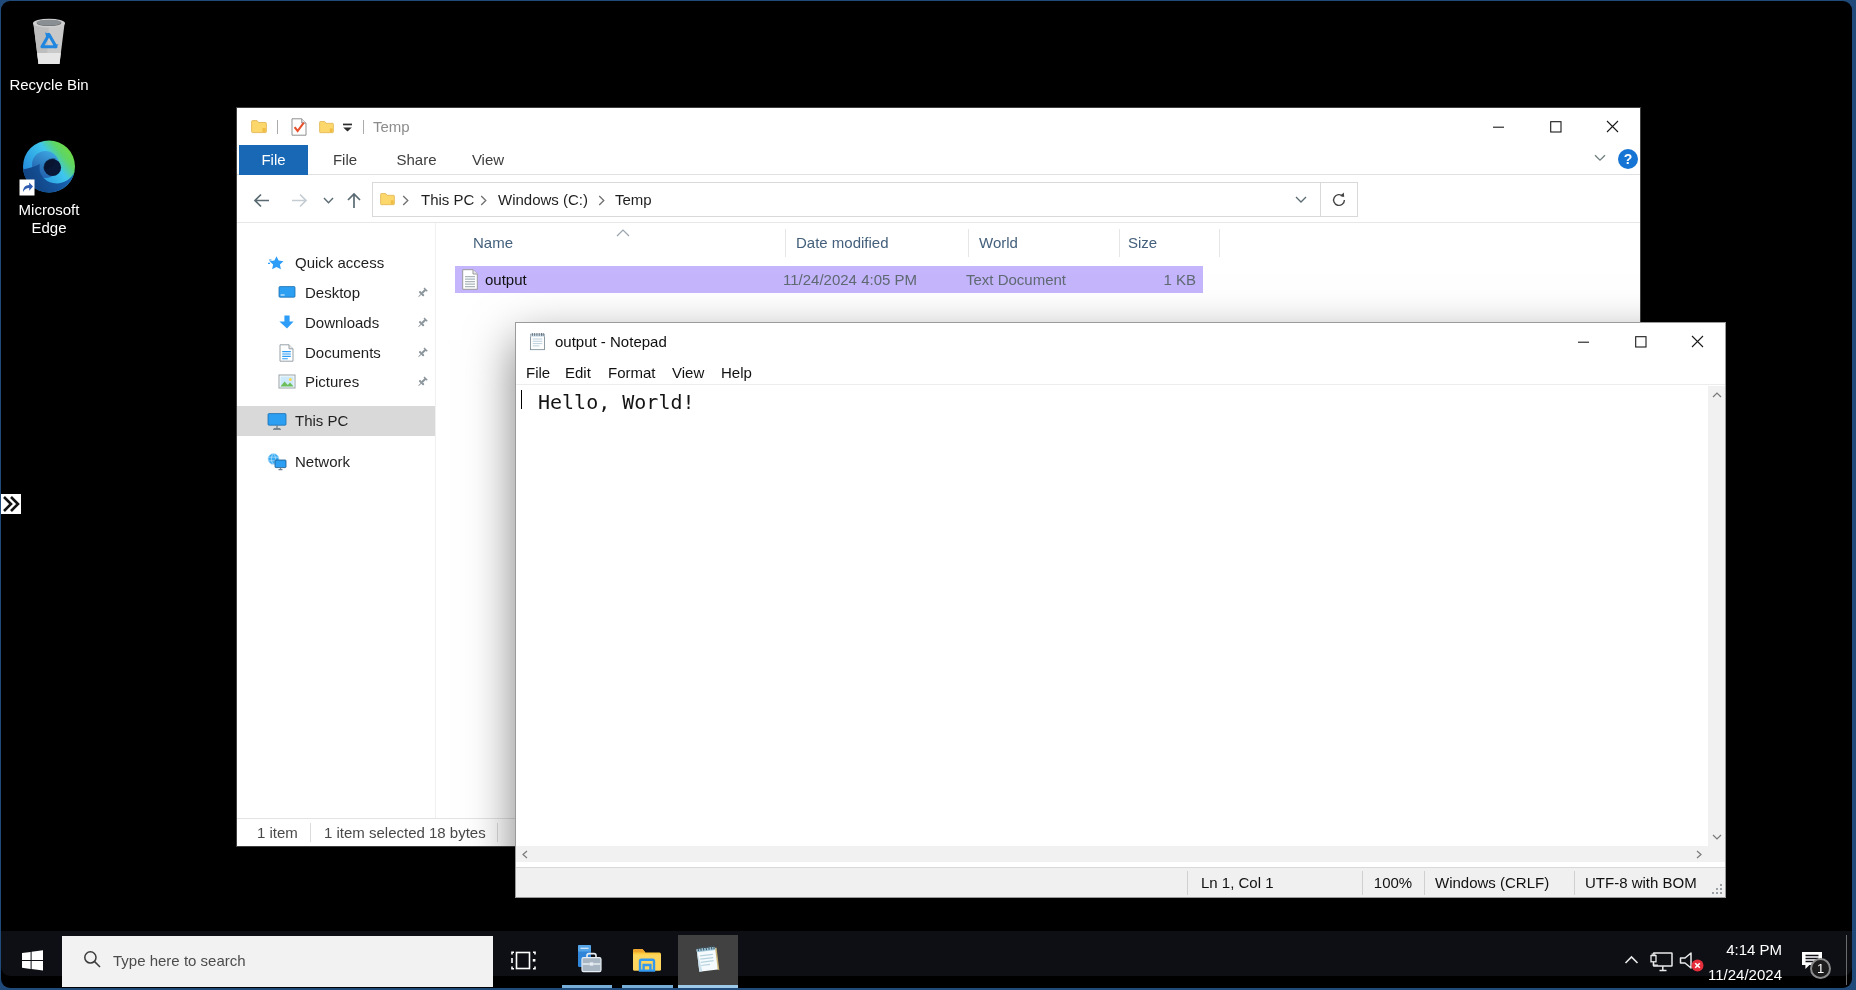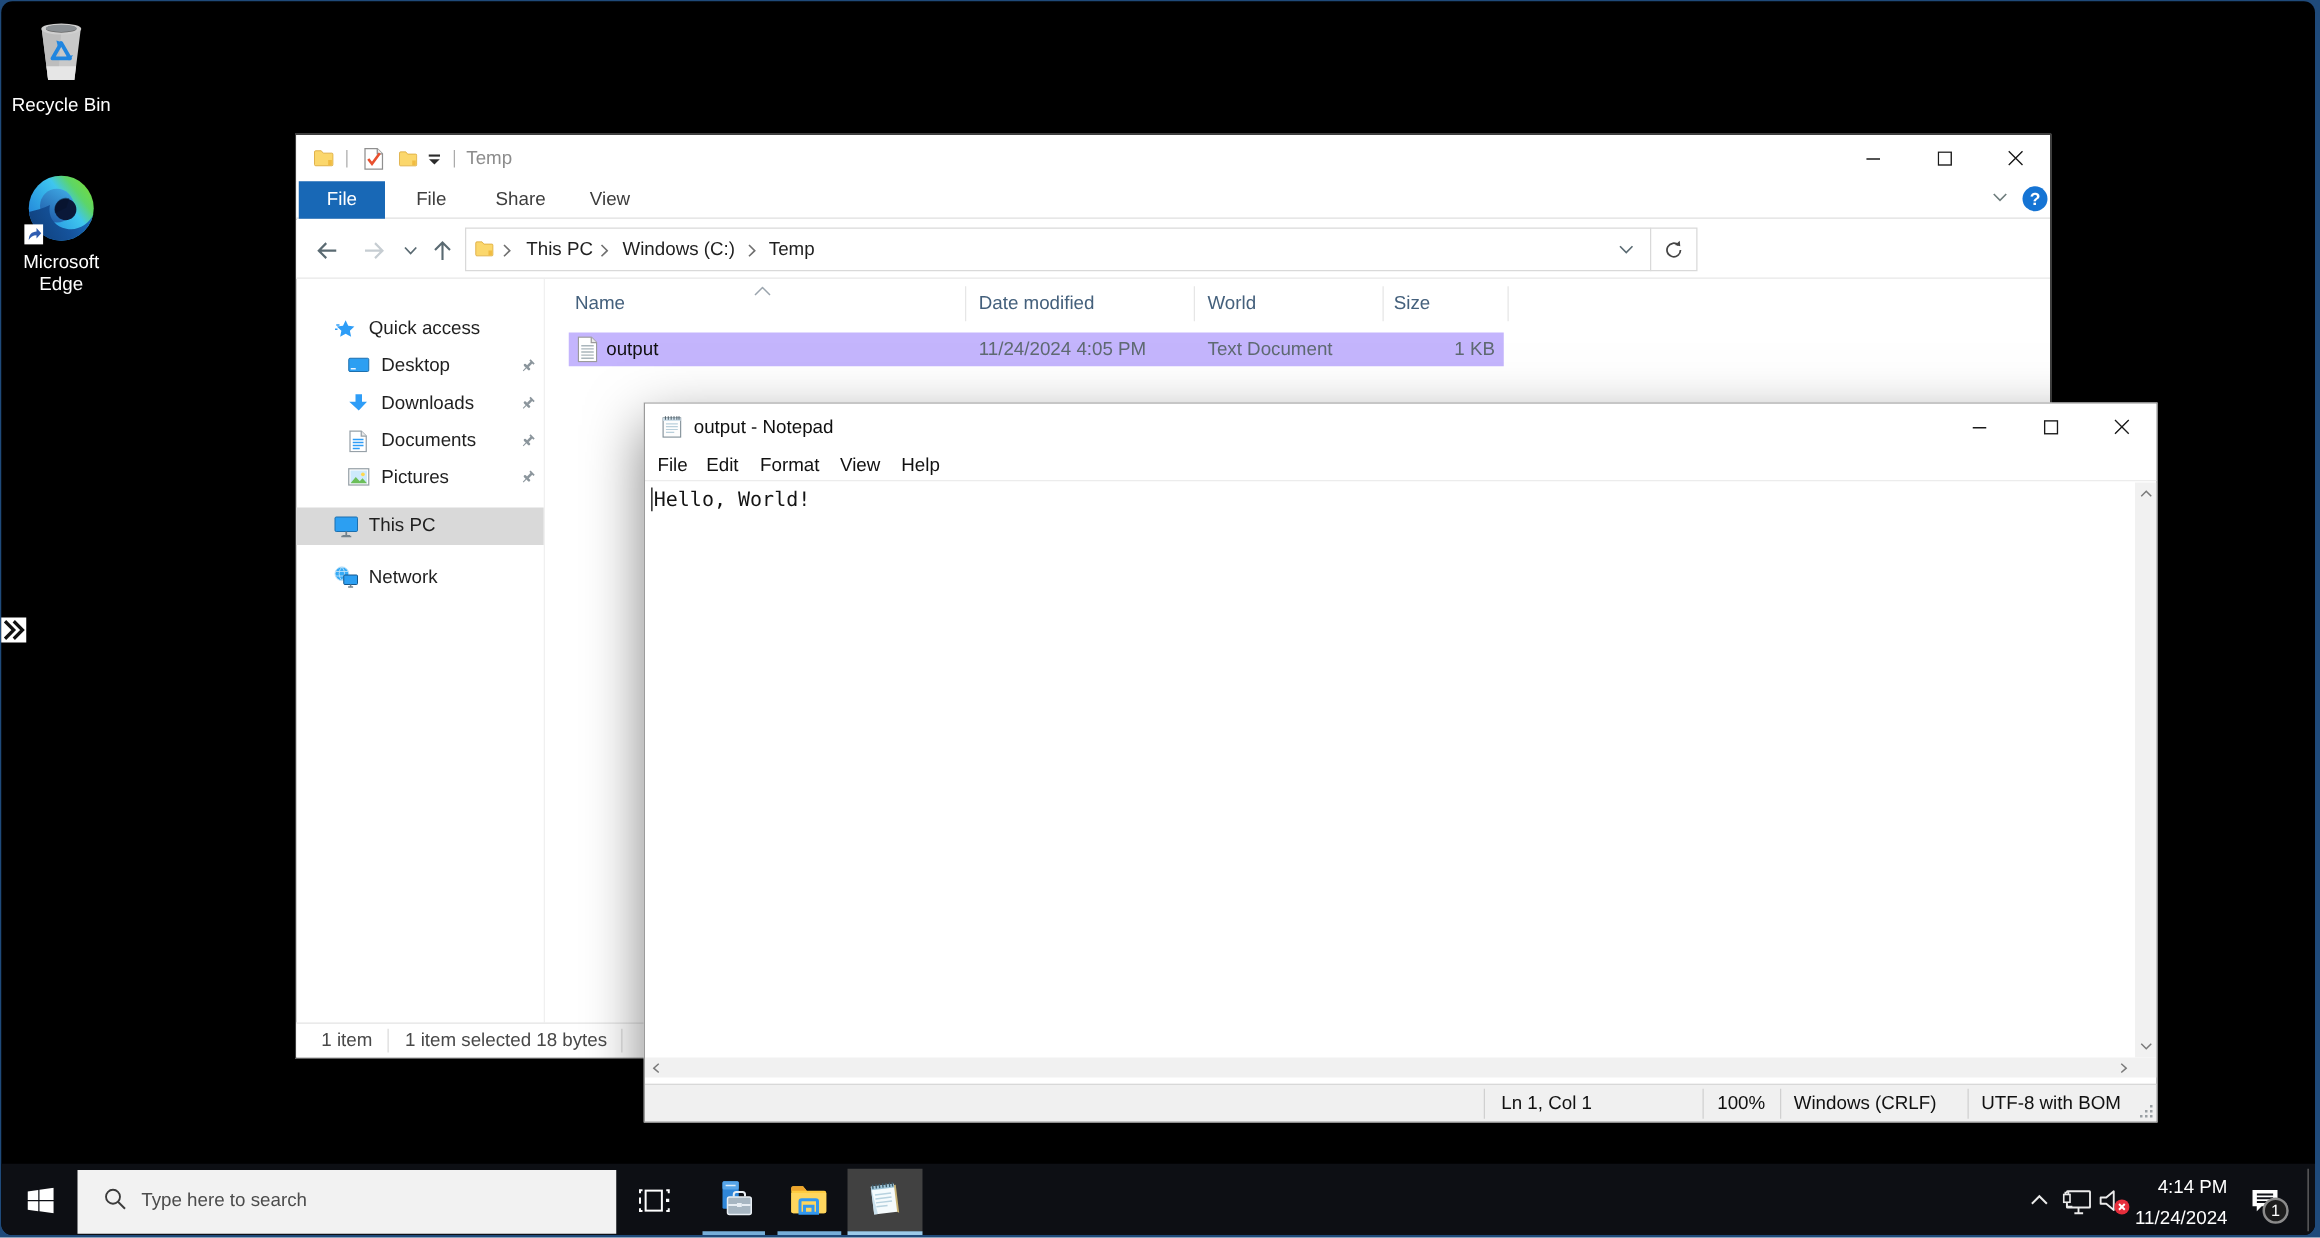--- a/index.html
+++ b/index.html
@@ -33,21 +33,21 @@
   .vsep { position:absolute; width:1px; background:#dcdcdc; }
 
   
   .notepad { left:515px; top:322px; width:1211px; height:576px; border:1px solid #9b9b9b; box-shadow:0 18px 44px rgba(0,0,0,.5); font-size:15px; color:#111; }
   .np-menu-item { position:absolute; top:0; height:25px; line-height:25px; }
   .np-status { position:absolute; left:0; bottom:0; width:100%; height:30px; background:#f0f0f0; border-top:1px solid #d8d8d8; }
   .np-status-sep { position:absolute; top:3px; width:1px; height:24px; background:#d0d0d0; }
   .scrollbar { position:absolute; background:#f1f1f1; }
 
   
-  .taskbar { position:absolute; left:1px; top:931px; width:1851px; height:57px; background:#0d0f14; border-bottom-left-radius:9px; border-bottom-right-radius:9px; }
+  .taskbar { position:absolute; left:1px; top:931px; width:1851px; height:45px; background:#0d0f14; border-bottom-left-radius:9px; border-bottom-right-radius:9px; }
   .tb-underline { position:absolute; top:54px; height:3px; }
   .tray-text { position:absolute; color:#fff; font-size:15px; text-align:right; width:120px; }
 
   input { border:none; outline:none; background:transparent; font-family:"Liberation Sans",sans-serif; }
   input::placeholder { opacity:1; }
   .ex-search-input { font-size:15px; color:#7d7d7d; }
   .ex-search-input::placeholder { color:#7d7d7d; }
   .tb-search-input { font-size:15px; color:#4c4c4c; }
   .tb-search-input::placeholder { color:#4c4c4c; }
 
@@ -304,21 +304,21 @@
           <circle cx="6.5" cy="7" r="5.5" fill="#35aaf5" stroke="#bfe2f8" stroke-width=".8"></circle>
           <path d="M1.4 5.2 h10.2 M1.4 8.8 h10.2 M6.5 1.5 a8 8 0 0 1 0 11 M6.5 1.5 a8 8 0 0 0 0 11" fill="none" stroke="#bfe2f8" stroke-width=".7"></path>
           <rect x="8" y="8" width="11" height="7.6" rx=".8" fill="#2c9ff2" stroke="#14578c" stroke-width=".8"></rect>
           <path d="M11.5 17.6 h4 M13.5 15.6 v2" stroke="#73828c" stroke-width="1.2"></path>
         </svg>
         <span class="ex-sb-label" style="left:58px;">Network</span>
       </div>
     </div>
     <div class="abs" style="left:198px; top:115px; width:1px; height:596px; background:#f0f0f0;"></div>
 
-    <div class="abs" style="left:199px; top:119px; width:1205px; height:32px;text-align:center;">
+    <div class="abs" style="left:212px; top:119px; width:1205px; height:32px;text-align:center;">
       <svg class="abs" style="left:167px; top:2px;" width="14" height="8" viewBox="0 0 14 8">
           <path d="M1 7 L7 1 L13 7" fill="none" stroke="#9aa4ad" stroke-width="1.2"></path>
         </svg>
       <div class="ex-col-header" style="left:24px;">Name</div>
       <div class="ex-col-header" style="left:347px;">Date modified</div>
       <div class="ex-col-header" style="left:530px;">World</div>
       <div class="ex-col-header" style="left:679px;">Size</div>
       <div class="ex-col-sep" style="left:336px;"></div>
       <div class="ex-col-sep" style="left:519px;"></div>
       <div class="ex-col-sep" style="left:670px;"></div>
@@ -376,21 +376,21 @@
     <div class="abs" style="left:0; top:37px; width:100%; height:25px; background:#fff; border-bottom:1px solid #ececec;">
       <div class="np-menu-item" style="left:10px;">File</div>
       <div class="np-menu-item" style="left:49px;">Edit</div>
       <div class="np-menu-item" style="left:92px;">Format</div>
       <div class="np-menu-item" style="left:156px;">View</div>
       <div class="np-menu-item" style="left:205px;">Help</div>
     </div>
 
     <div class="abs" style="left:0; top:63px; width:1192px; height:460px; background:#fff;">
       <div class="abs" style="left:5px; top:4px; width:1px; height:19px; background:#000;"></div>
-      <div class="abs mono" style="left:7px; top:4px; font-size:16px; color:#141414; white-space:pre;">Hello, World!</div>
+      <div class="abs mono" style="left:7px; top:4px; font-size:20px; color:#141414; white-space:pre;padding-left:15px;">Hello, World!</div>
     </div>
 
     <div class="scrollbar" style="left:1192px; top:63px; width:17px; height:460px;">
       <svg style="position:absolute; left:4px; top:6px;" width="10" height="6" viewBox="0 0 10 6">
           <path d="M1 5 L5 1 L9 5" fill="none" stroke="#7a7a7a" stroke-width="1.2"></path>
         </svg>
       <svg style="position:absolute; left:4px; bottom:6px;" width="10" height="6" viewBox="0 0 10 6">
           <path d="M1 1 L5 5 L9 1" fill="none" stroke="#7a7a7a" stroke-width="1.2"></path>
         </svg>
     </div>

